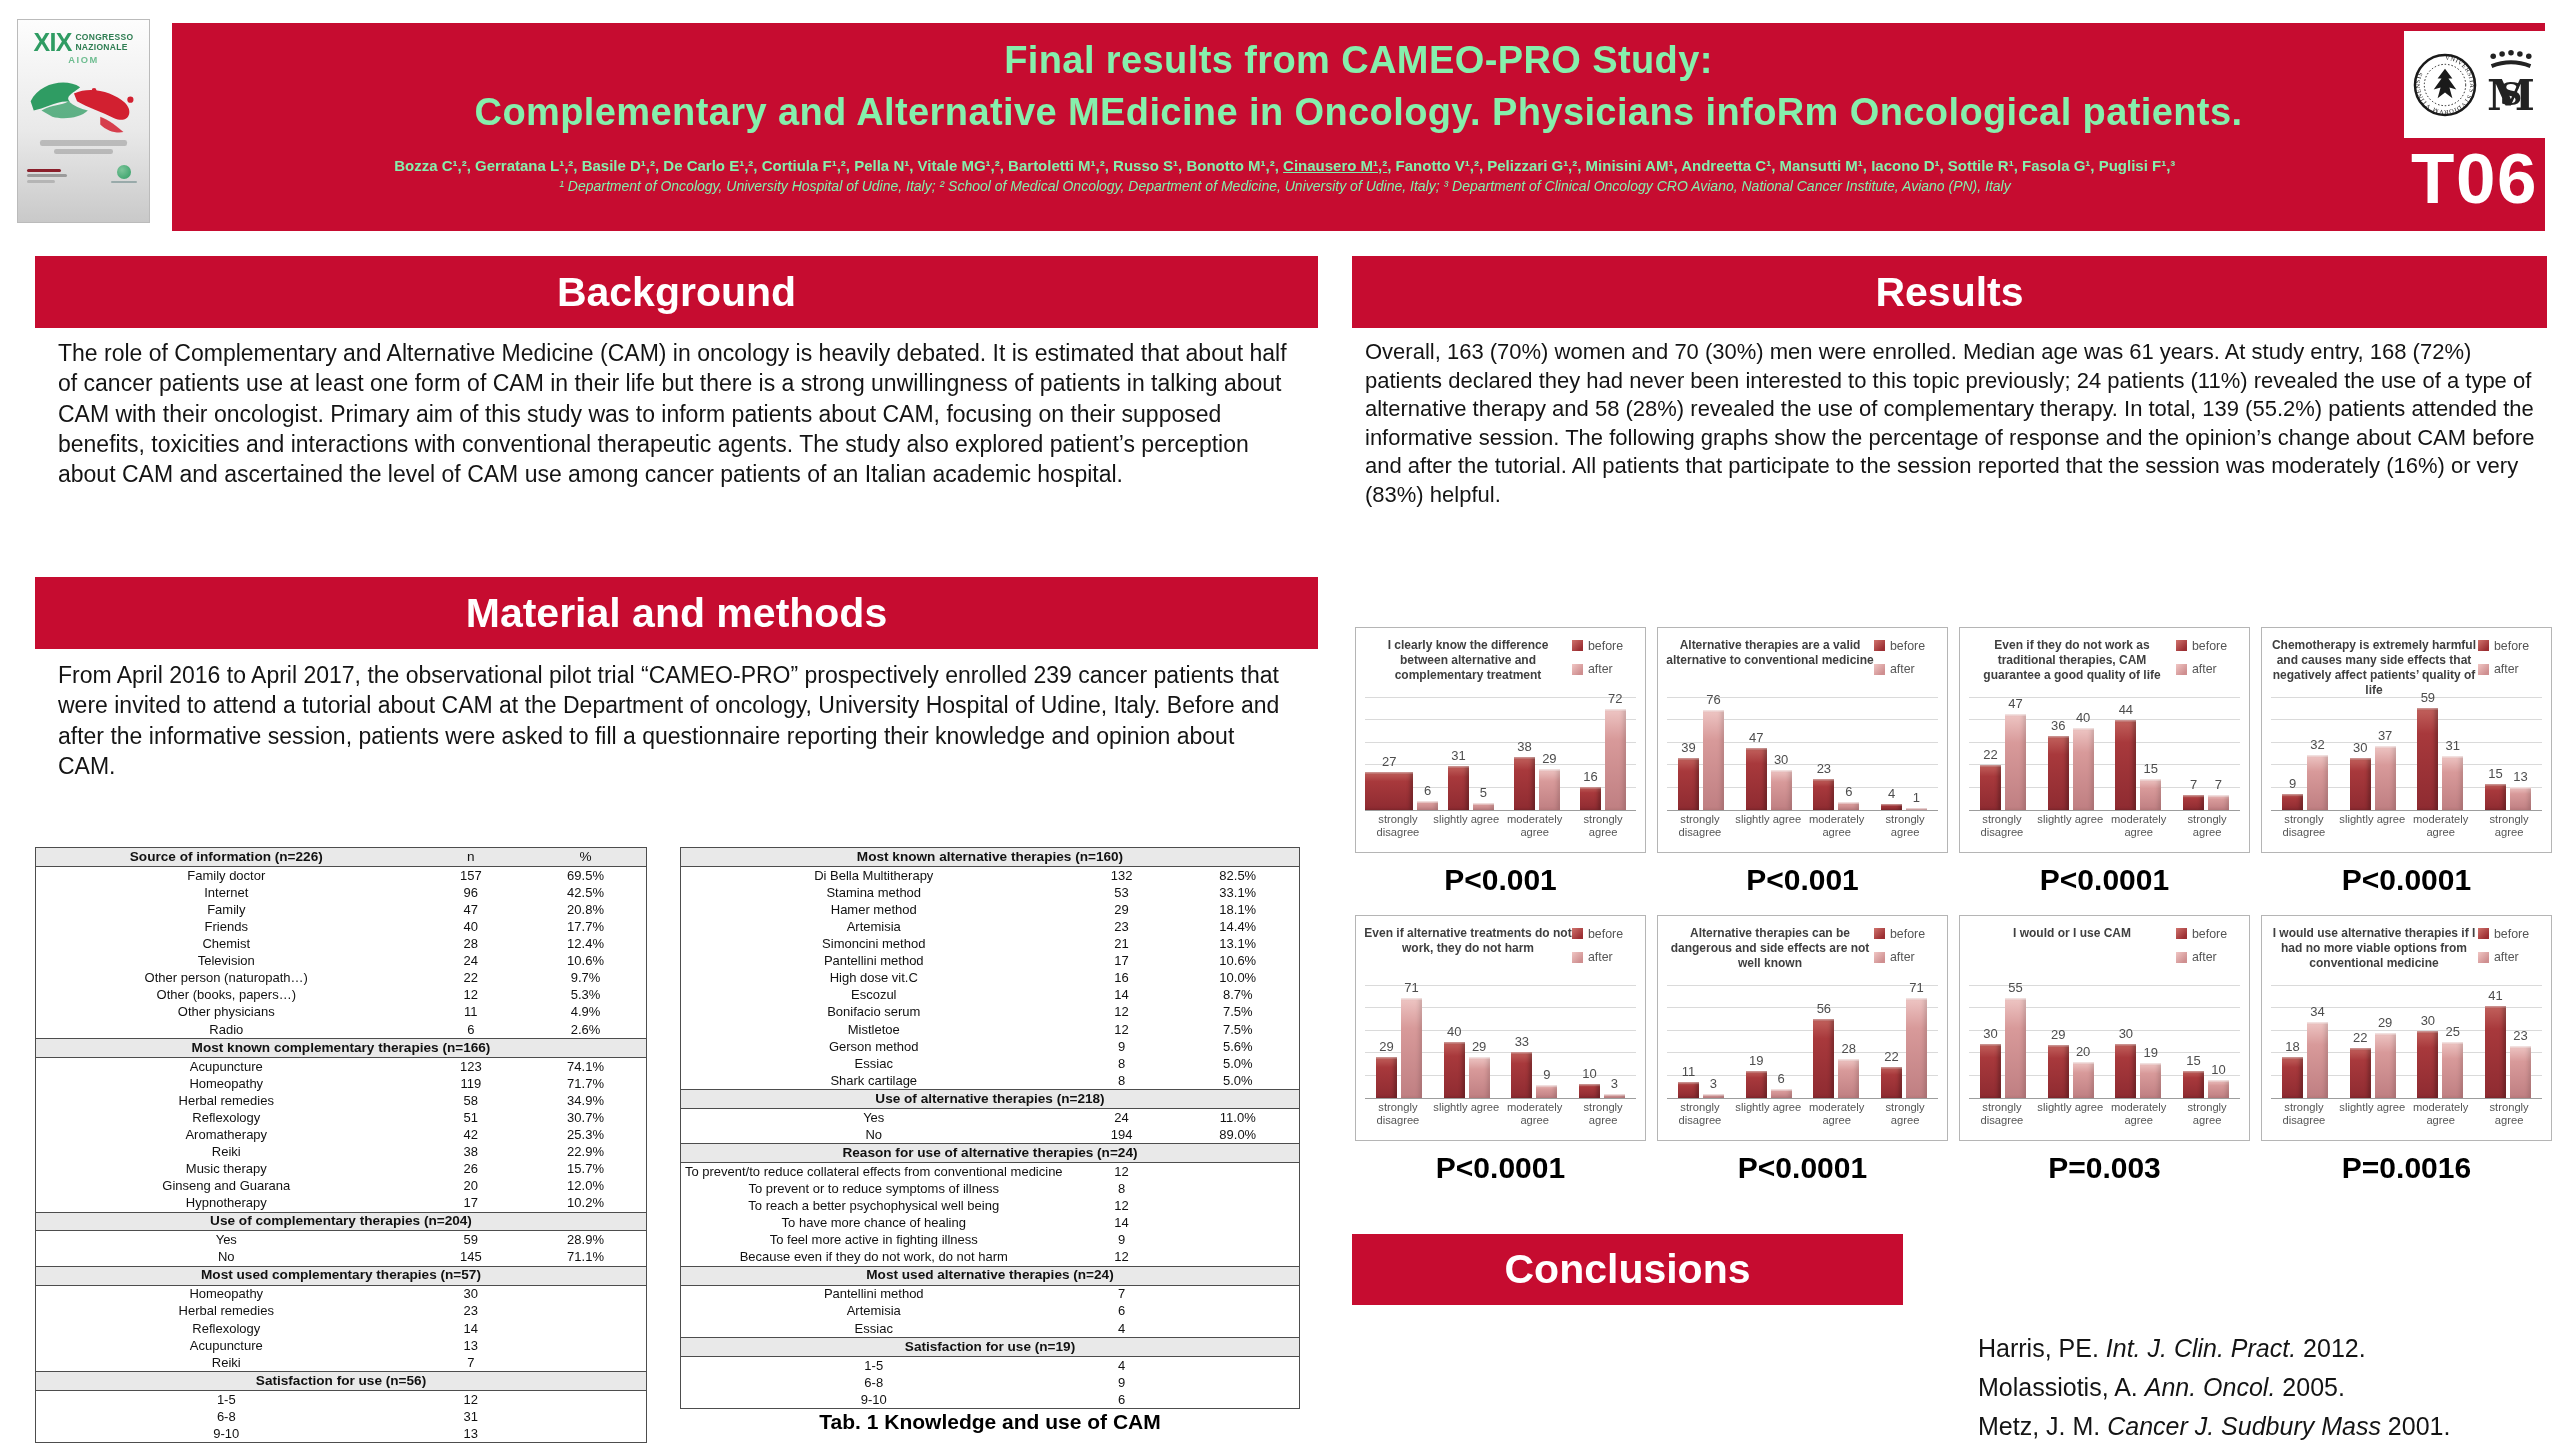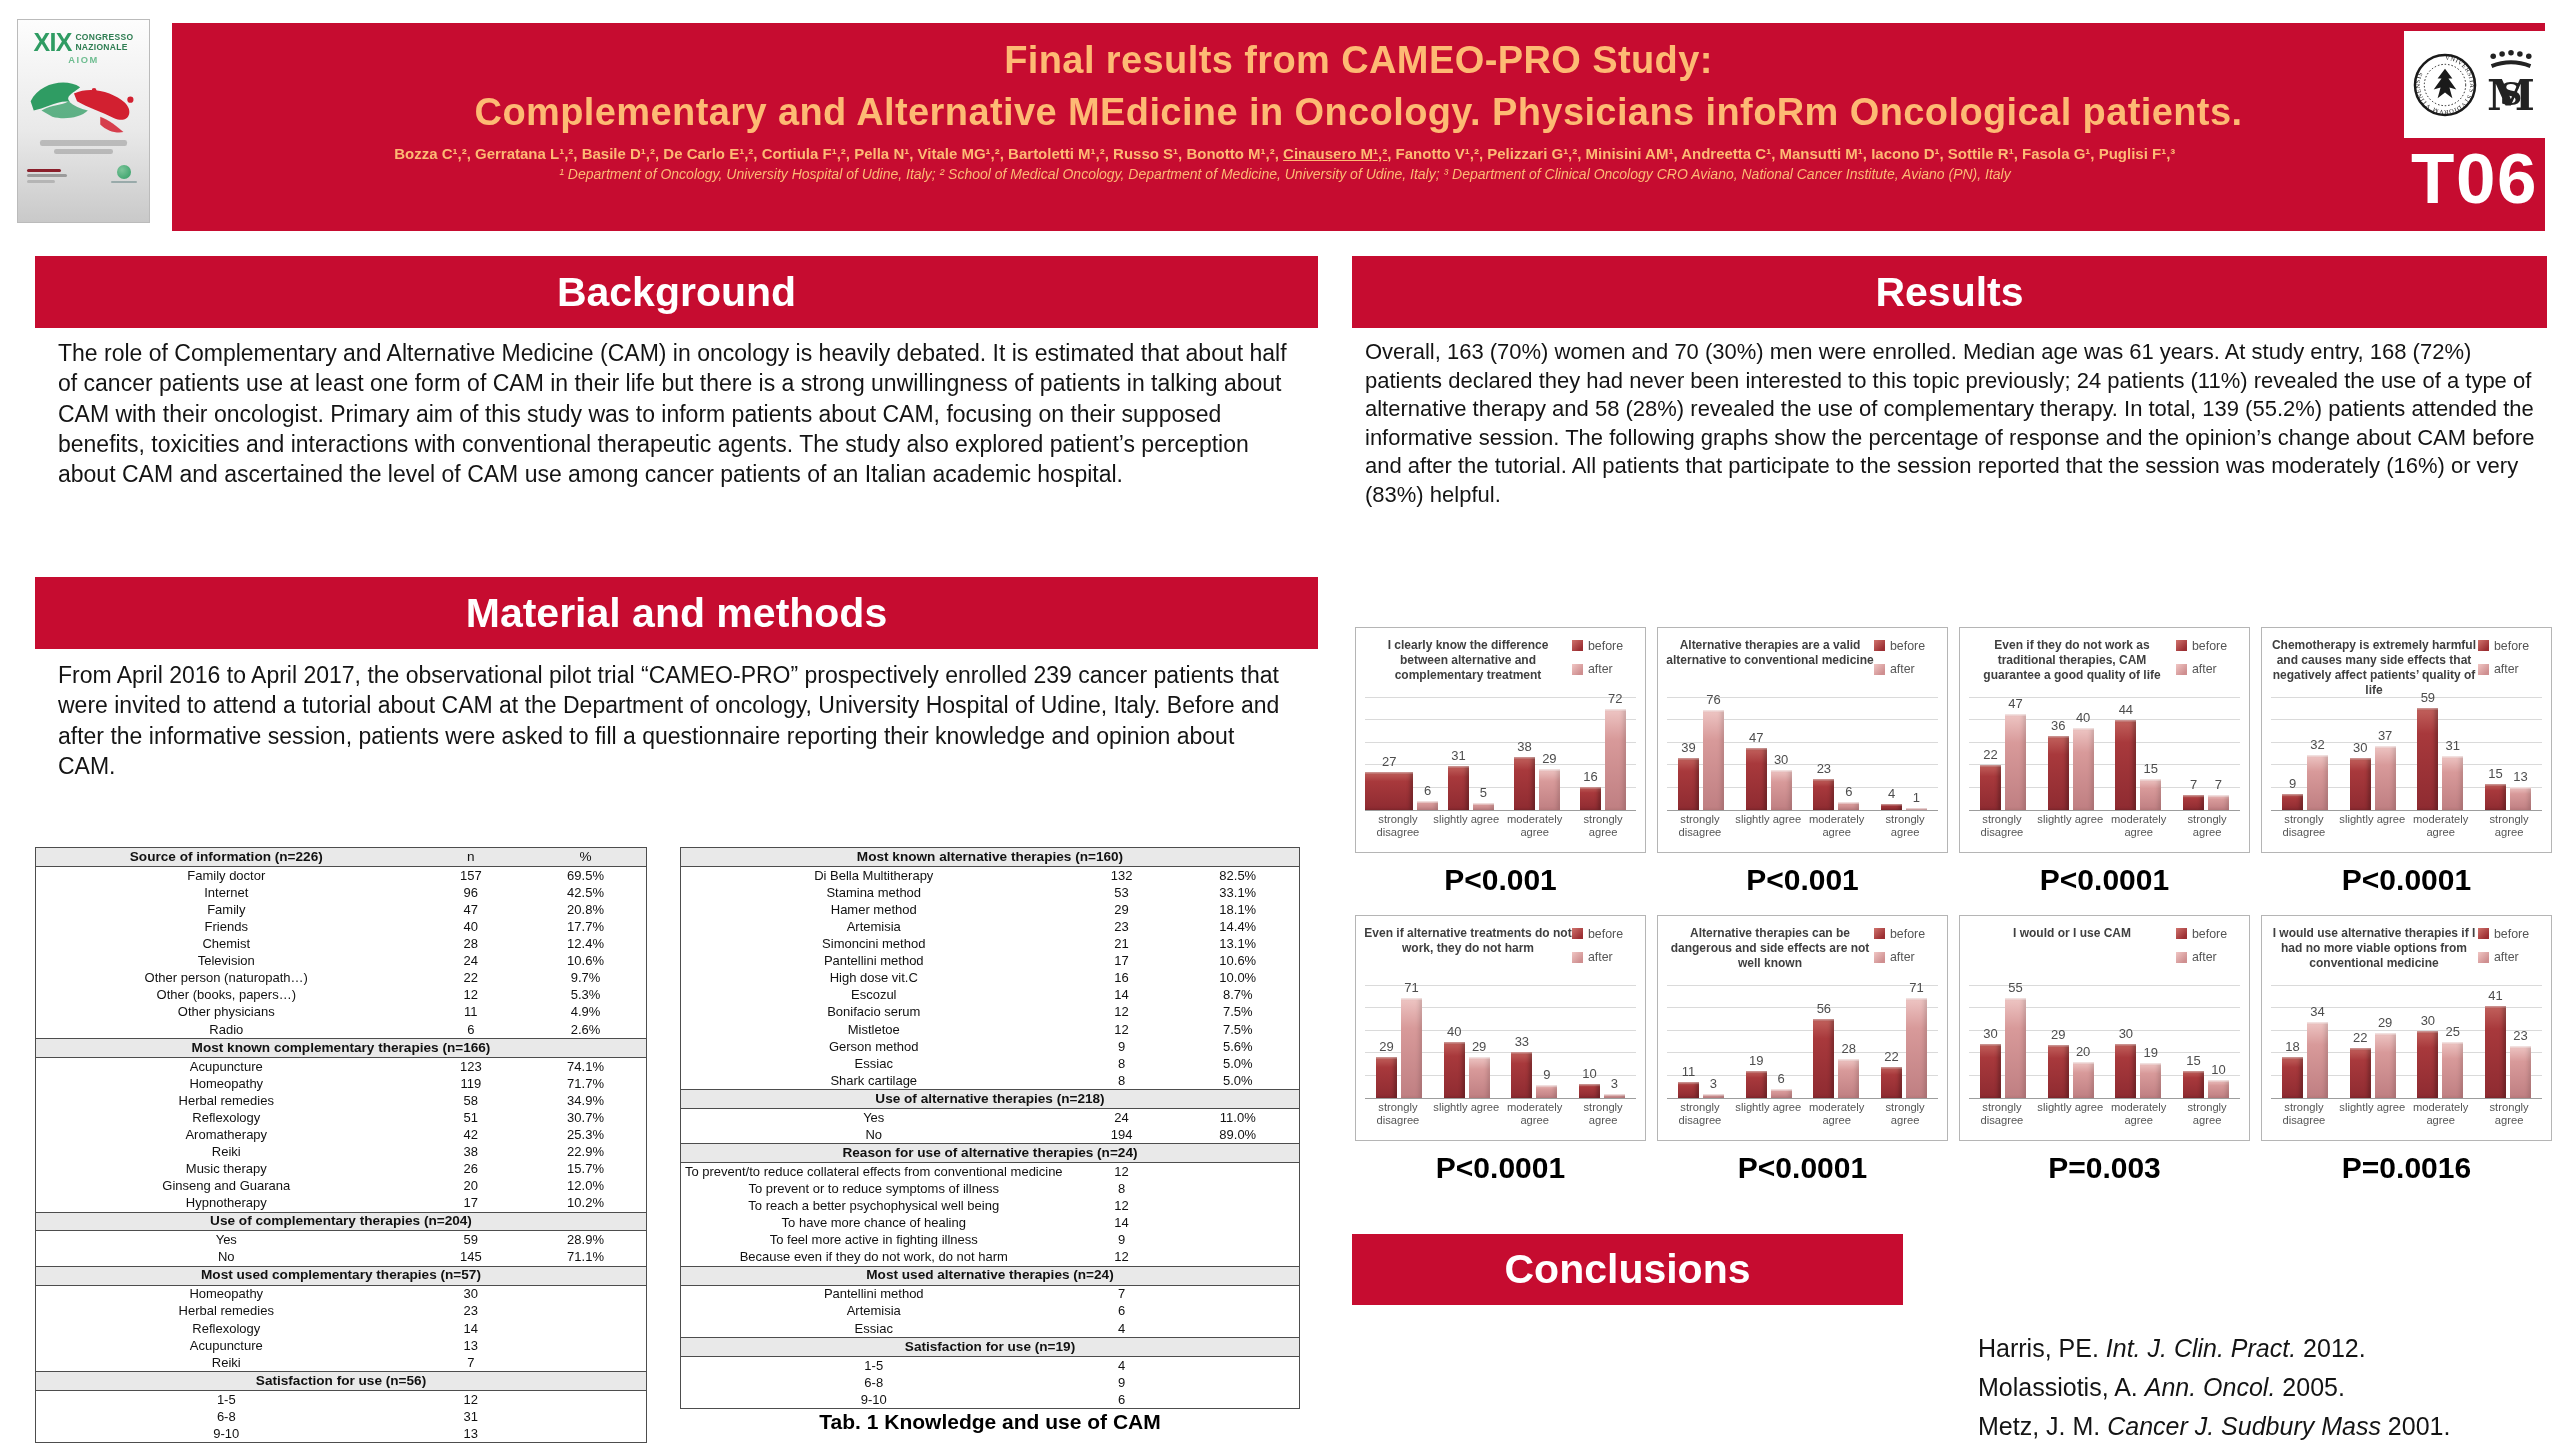--- a/index.html
+++ b/index.html
@@ -2,24 +2,24 @@
 <html style="font-size:12.4px"><head>
 <meta charset="utf-8">
 <style>
   *{margin:0;padding:0;box-sizing:border-box;}
   html,body{background:#fff;}
   #poster{position:relative;width:2576px;height:1449px;background:#fff;
     font-family:"Liberation Sans",sans-serif;color:#111;overflow:hidden;}
 
   
   .header-band{position:absolute;left:172px;top:23px;width:2373px;height:208px;
-    background:#C60C30;color:#fdba74;text-align:center;}
+    background:#C60C30;color:#86efac;text-align:center;}
   .title1{font-size:38px;font-weight:bold;margin-top:15.5px;letter-spacing:0.4px;}
   .title2{font-size:38px;font-weight:bold;margin-top:9.3px;letter-spacing:0.4px;}
-  .authors{font-size:15px;font-weight:600;margin-top:11px;white-space:nowrap;padding:0 163px 0 15.5px;}
+  .authors{font-size:15px;font-weight:600;margin-top:23px;white-space:nowrap;padding:0 163px 0 15.5px;}
   .authors .u{text-decoration:underline;}
   .affils{font-size:14px;font-style:italic;margin-top:4.6px;padding-right:147px;}
 
   .logos-box{position:absolute;left:2404px;top:31px;width:141px;height:107px;background:#fff;
     display:flex;align-items:center;justify-content:space-evenly;}
   .poster-code{position:absolute;left:2404px;top:138px;width:141px;text-align:center;
     color:#fff;font-size:71px;font-weight:bold;letter-spacing:1.5px;}
 
   
   .congress-logo{position:absolute;left:17px;top:19.4px;width:133px;height:204px;

